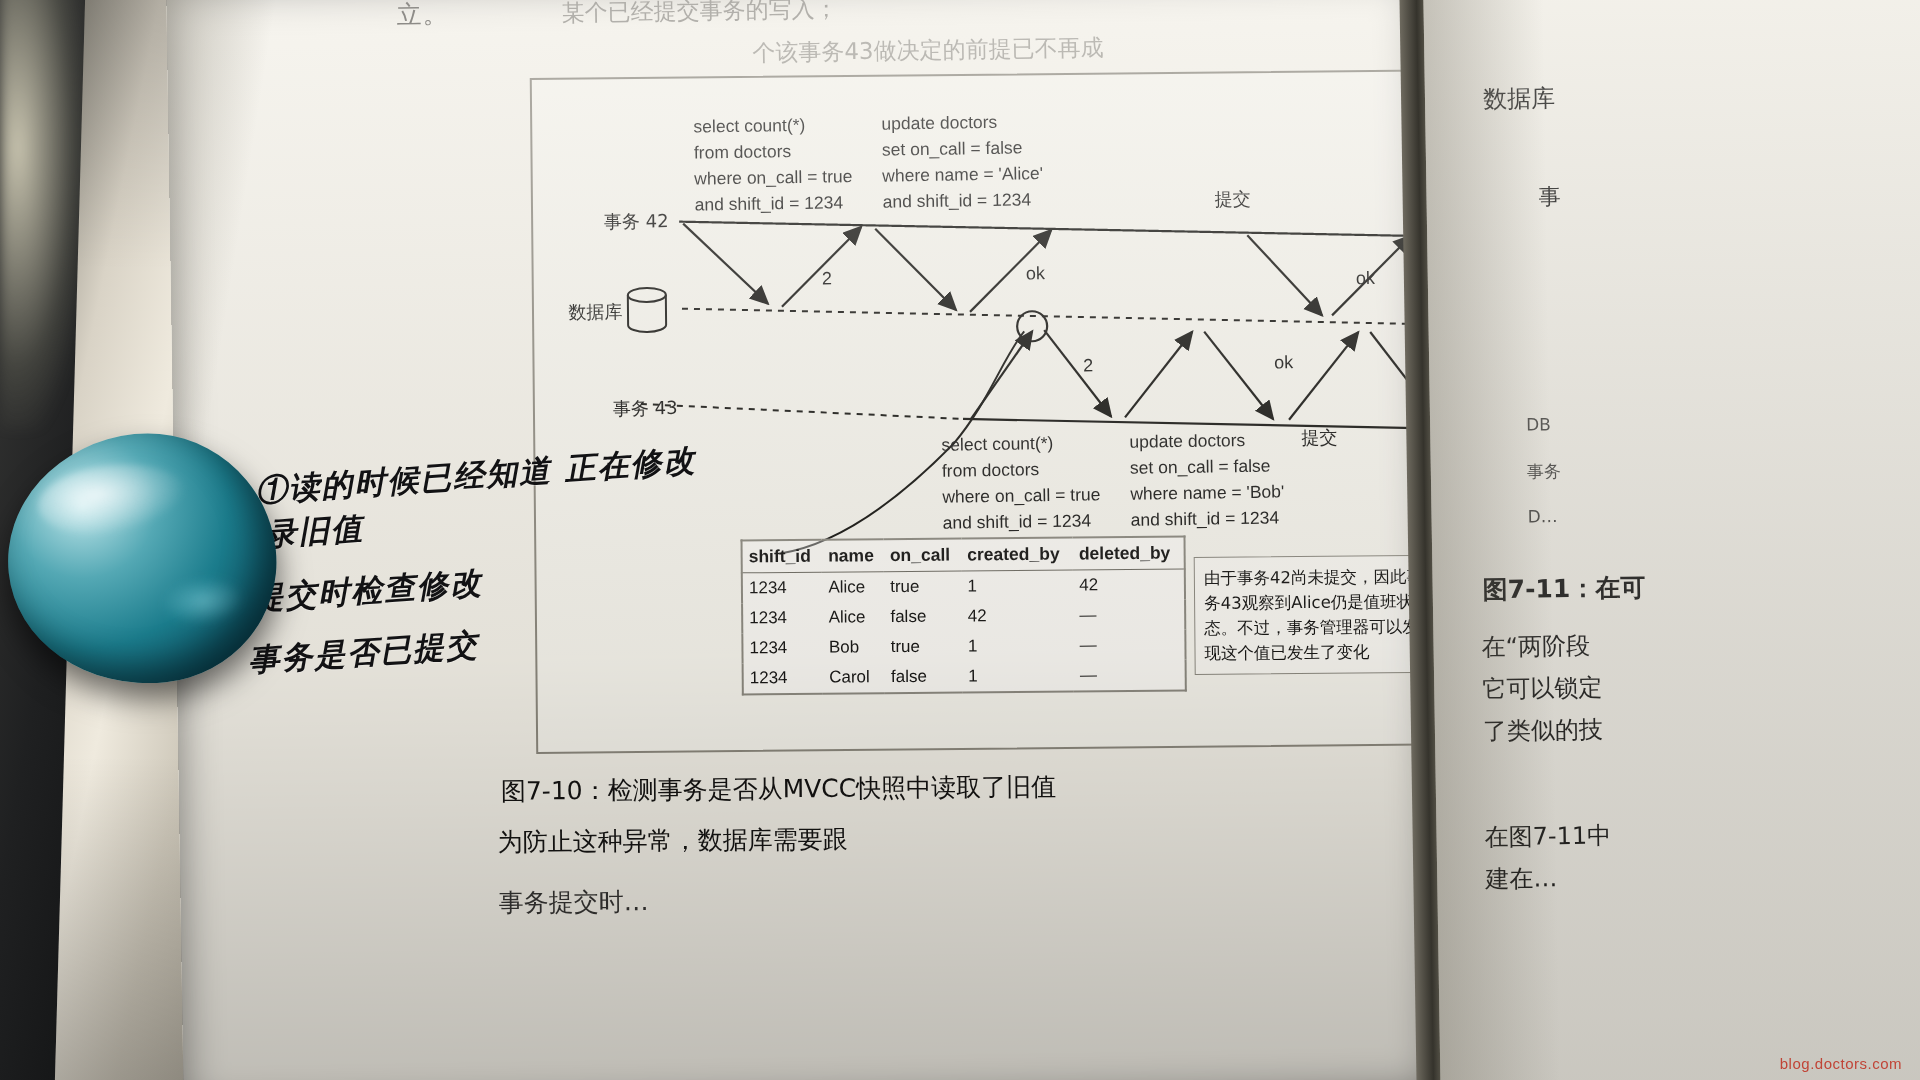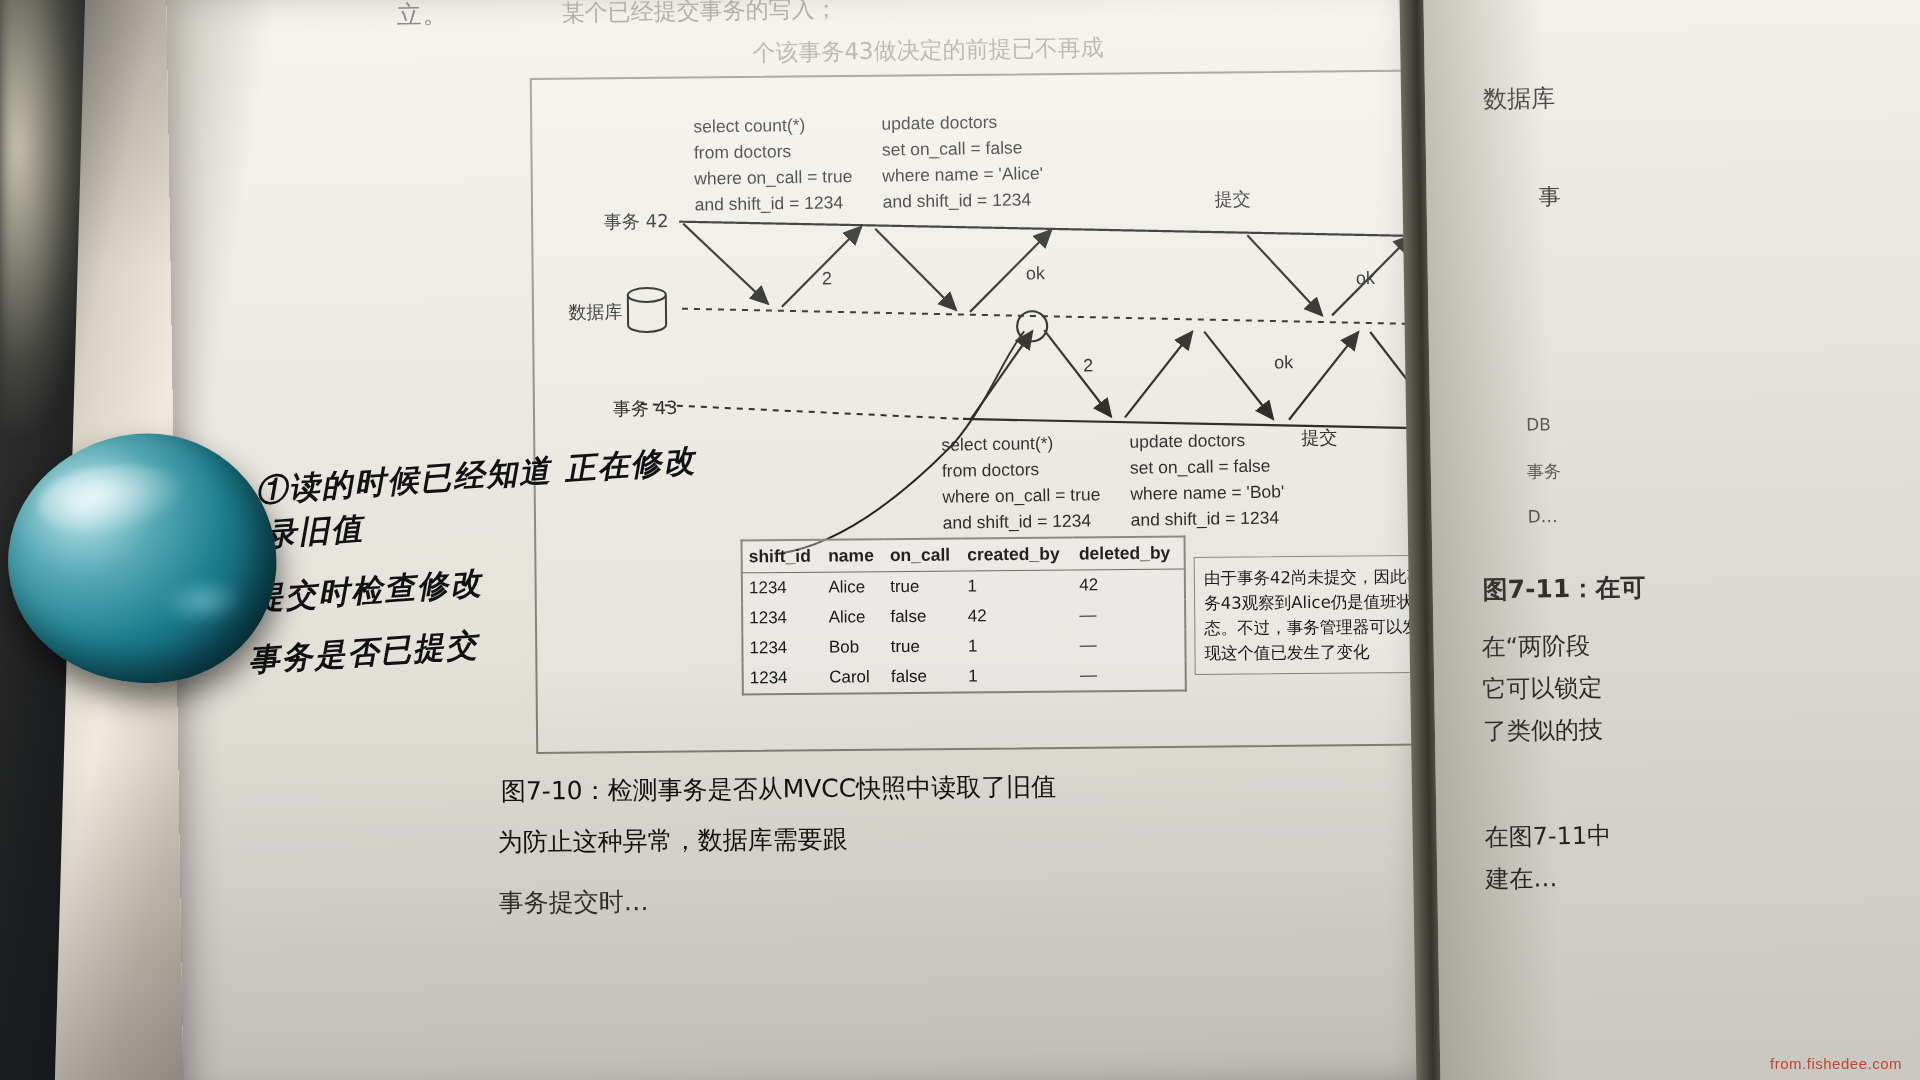--- a/index.html
+++ b/index.html
@@ -445,14 +445,14 @@
   <div class="hand cn" id="hand-1">①读的时候已经知道 正在修改</div>
   <div class="hand cn" id="hand-2">记录旧值</div>
   <div class="hand cn" id="hand-3">提交时检查修改</div>
   <div class="hand cn" id="hand-4">事务是否已提交</div>
 
   <div class="stone">
     <div class="hl"></div>
     <div class="hl2"></div>
   </div>
 
-  <div class="watermark">from.fishedee.com</div>
+  <div class="watermark">blog.doctors.com</div>
 </div>
 
 </body></html>

